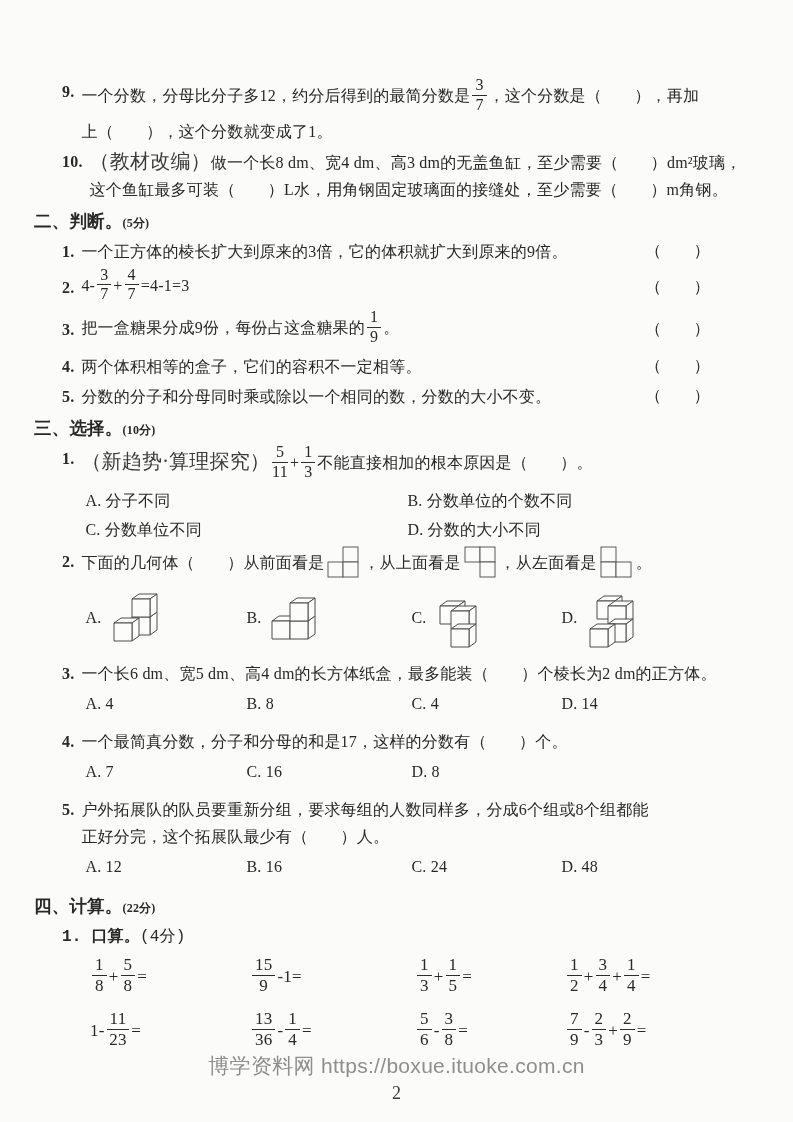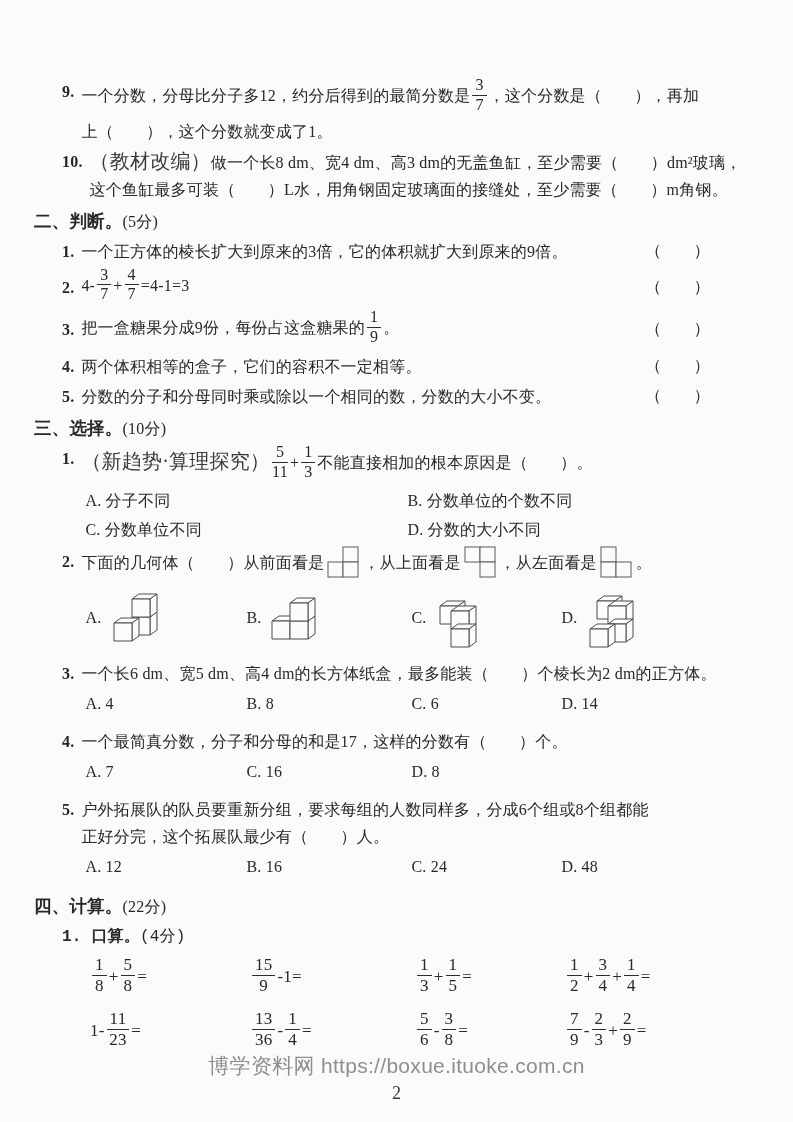--- a/index.html
+++ b/index.html
@@ -5,21 +5,21 @@
   html,body{margin:0;padding:0;background:#e9e9e7;}
   .page{
     width:793px;height:1122px;margin:0 auto;position:relative;overflow:hidden;
     background:#fbfbf9;color:#282828;
     font-family:"Liberation Serif","DejaVu Serif",serif;
     font-size:16px;letter-spacing:.2px;
   }
   .content{padding:78px 38px 0 34px;}
   section{display:block;}
   .sec{margin:6px 0 5px 0;font-size:17.5px;font-weight:bold;}
-  .sec .secscore{font-weight:normal;font-size:16px;}
+  .sec .secscore{font-weight:bold;font-size:12px;}
   .q{display:flex;margin-left:28px;margin-bottom:3px;align-items:flex-start;}
   .qno{flex:none;font-weight:bold;padding-right:7px;white-space:nowrap;line-height:27px;}
   .qbody{flex:1;min-width:0;}
   .line{line-height:27px;}
   .kai{font-size:20px;color:#3a3a3a;}
   
   .judge{align-items:center;}
   .judge .jtext{flex:1;line-height:27px;}
   .judge .mark{flex:none;margin-right:45px;margin-left:8px;white-space:nowrap;}
   
@@ -197,21 +197,21 @@
         </div>
       </div>
 
       <div class="q">
         <span class="qno">3.</span>
         <div class="qbody">
           <div class="line">一个长6 dm、宽5 dm、高4 dm的长方体纸盒，最多能装（　　）个棱长为2 dm的正方体。</div>
           <div class="optrow">
             <span>A. 4</span>
             <span>B. 8</span>
-            <span>C. 6</span>
+            <span>C. 4</span>
             <span>D. 14</span>
           </div>
         </div>
       </div>
 
       <div class="q">
         <span class="qno">4.</span>
         <div class="qbody">
           <div class="line">一个最简真分数，分子和分母的和是17，这样的分数有（　　）个。</div>
           <div class="optrow">

